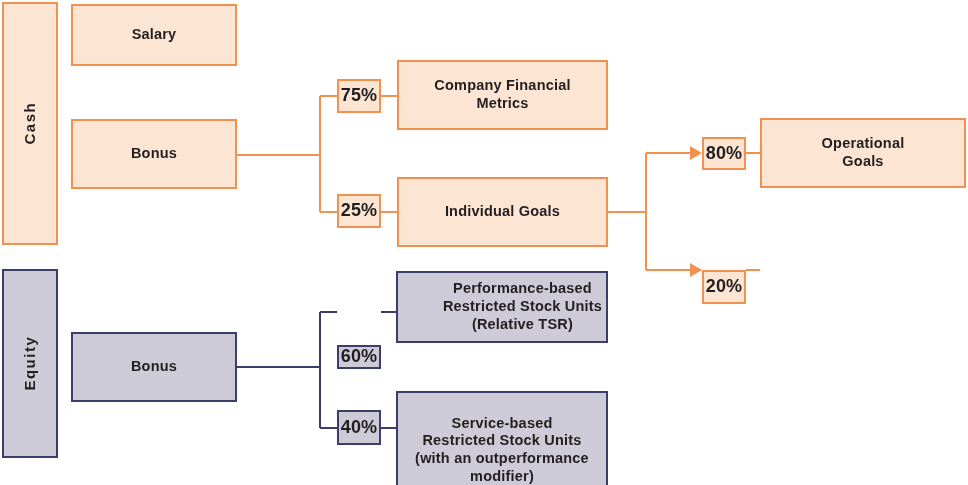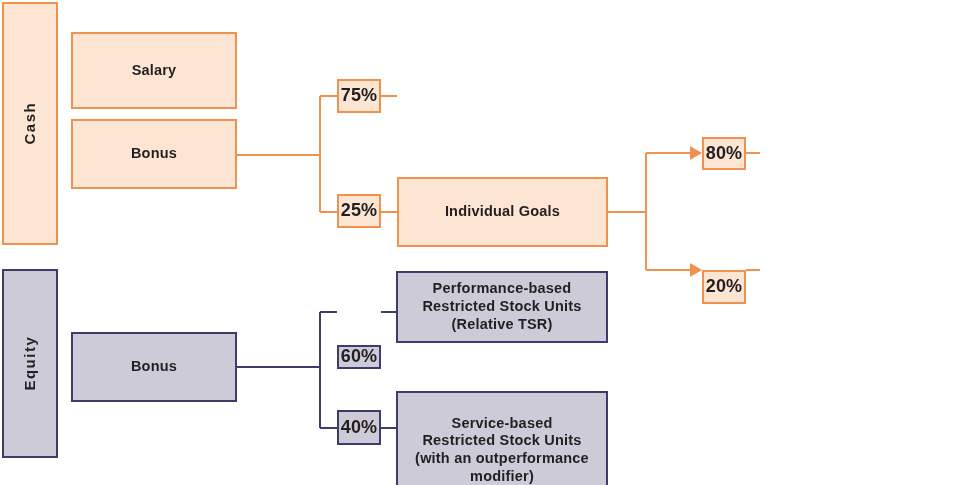--- a/index.html
+++ b/index.html
@@ -66,64 +66,72 @@
       <path d="M320 428 H337"></path>
       <path d="M381 312 H396"></path>
       <path d="M381 428 H396"></path>
     </g>
   </svg>
 
   <div class="box peach cat" style="left:2px;top:2px;width:56px;height:243px;">
     <span class="vtext">Cash</span>
   </div>
 
-  <div class="box peach node" style="left:71px;top:4px;width:166px;height:77px;margin-top:28px;">
+  <div class="box peach node" style="left:71px;top:4px;width:166px;height:62px;">
     <span>Salary</span>
   </div>
 
   <div class="box peach node" style="left:71px;top:119px;width:166px;height:70px;">
     <span>Bonus</span>
   </div>
 
   <div class="box peach pct" style="left:337px;top:79px;width:44px;height:34px;">
     <span>75%</span>
   </div>
 
+  <div class="box peach node" style="left:397px;top:60px;width:211px;height:70px;">
+    <span>Company Financial
+Metrics</span>
+  </div>
 
   <div class="box peach pct" style="left:337px;top:194px;width:44px;height:34px;">
     <span>25%</span>
   </div>
 
   <div class="box peach node" style="left:397px;top:177px;width:211px;height:70px;">
     <span>Individual Goals</span>
   </div>
 
   <div class="box peach pct" style="left:702px;top:137px;width:44px;height:33px;">
     <span>80%</span>
   </div>
 
+  <div class="box peach node" style="left:760px;top:118px;width:206px;height:70px;">
+    <span>Operational
+Goals</span>
+  </div>
 
   <div class="box peach pct" style="left:702px;top:253px;width:44px;height:34px;margin-top:17px;">
     <span>20%</span>
   </div>
 
 
   <div class="box gray cat" style="left:2px;top:269px;width:56px;height:189px;">
     <span class="vtext">Equity</span>
   </div>
 
   <div class="box gray node" style="left:71px;top:332px;width:166px;height:70px;">
     <span>Bonus</span>
   </div>
 
   <div class="box gray pct" style="left:337px;top:301px;width:44px;height:24px;margin-top:44px;">
     <span>60%</span>
   </div>
 
-  <div class="box gray node" style="left:396px;top:271px;width:212px;height:72px;">
+  <div class="box gray node" style="left:396px;top:271px;width:212px;height:72px;justify-content:flex-end;">
     <span>Performance-based
 Restricted Stock Units
 (Relative TSR)</span>
   </div>
 
   <div class="box gray pct" style="left:337px;top:410px;width:44px;height:35px;">
     <span>40%</span>
   </div>
 
   <div class="box gray node" style="left:396px;top:391px;width:212px;height:118px;">

